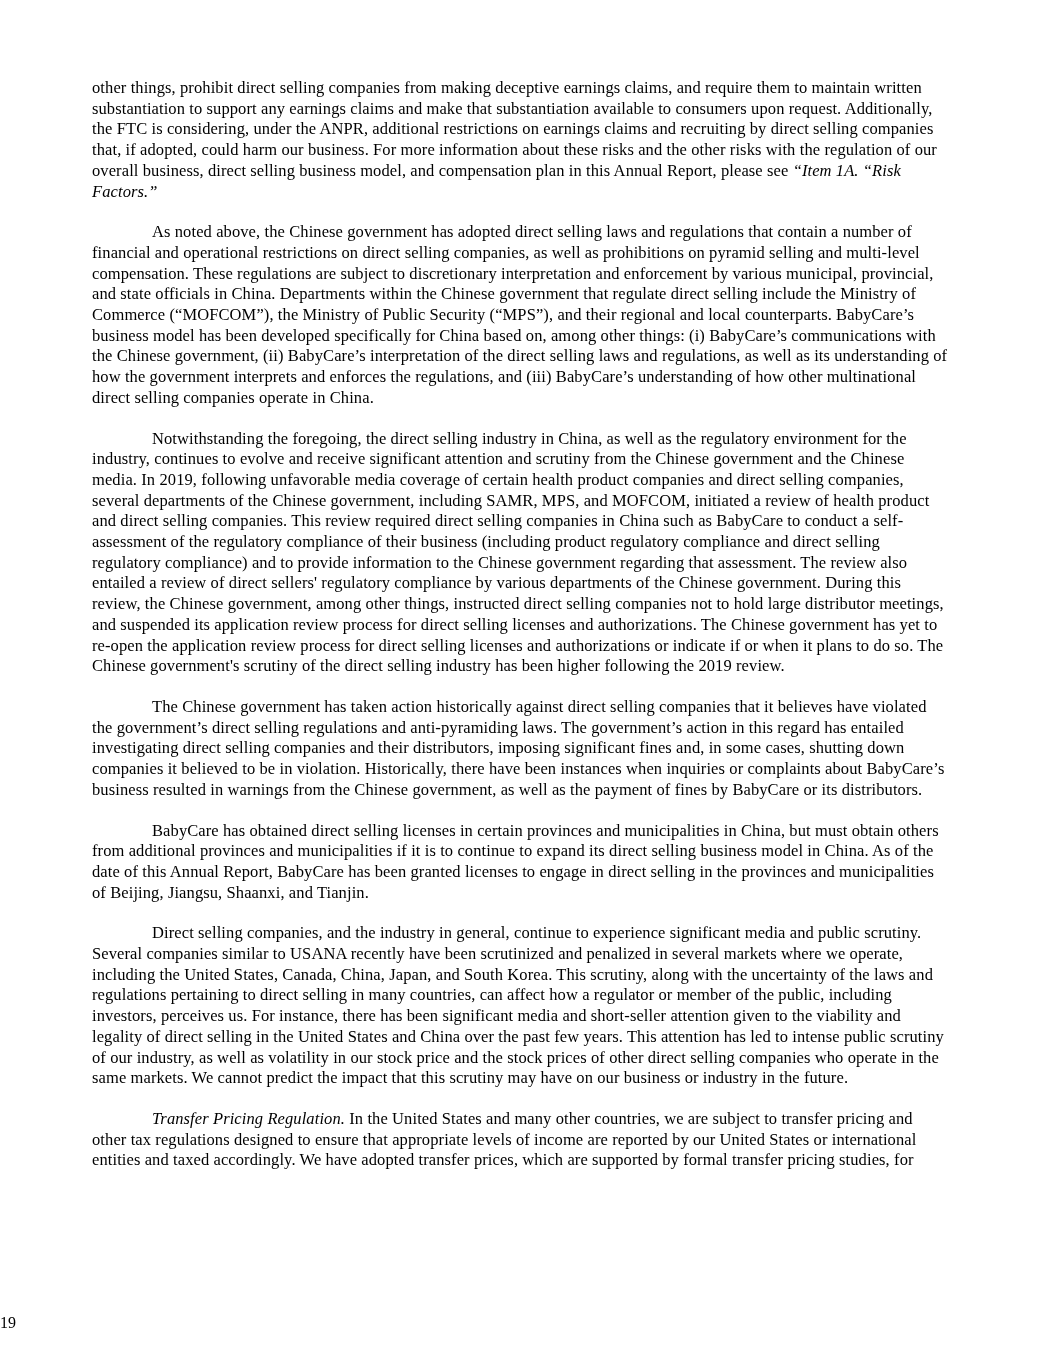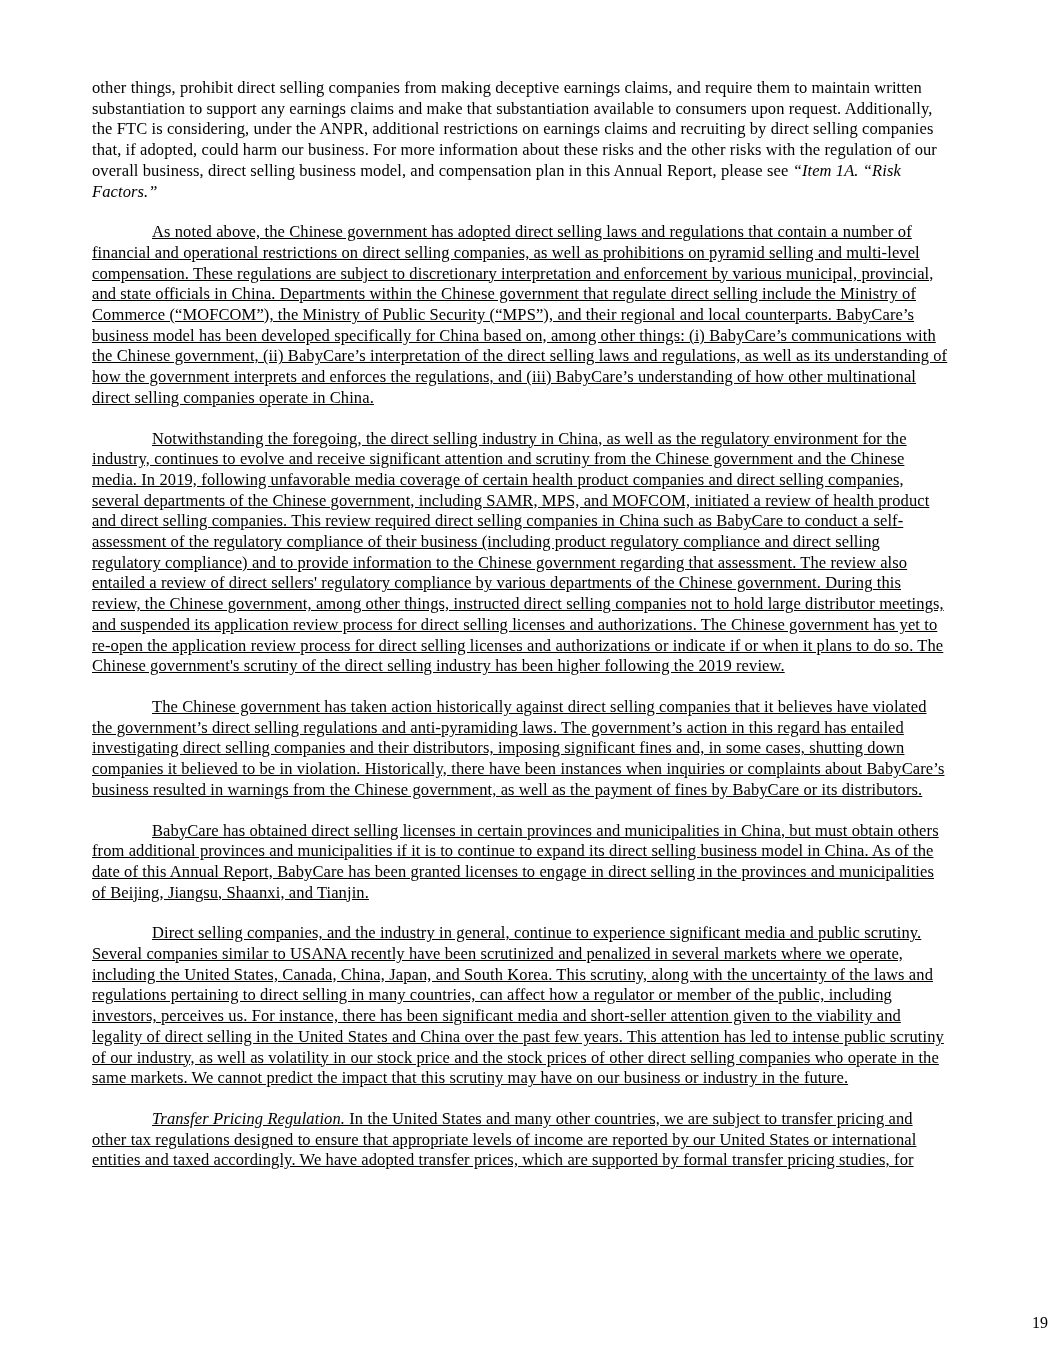--- a/index.html
+++ b/index.html
@@ -25,31 +25,30 @@
   }
   .body-text p.para {
     margin: 0 0 20px 0;
     font-size: 16.5px;
     line-height: 20.7px;
     text-align: left;
     letter-spacing: 0.1px;
   }
   .body-text p.para.indent {
     text-indent: 60px;
-    text-decoration: underline;
   }
   .italic {
     font-style: italic;
   }
   .page-number {
     position: absolute;
     top: 1313px;
     left: 0;
     width: 1048px;
-    text-align: right;
+    text-align: left;
     font-size: 16px;
     line-height: 20px;
   }
 </style>
 </head>
 <body>
 
 <div class="page">
   <div class="body-text">
 

